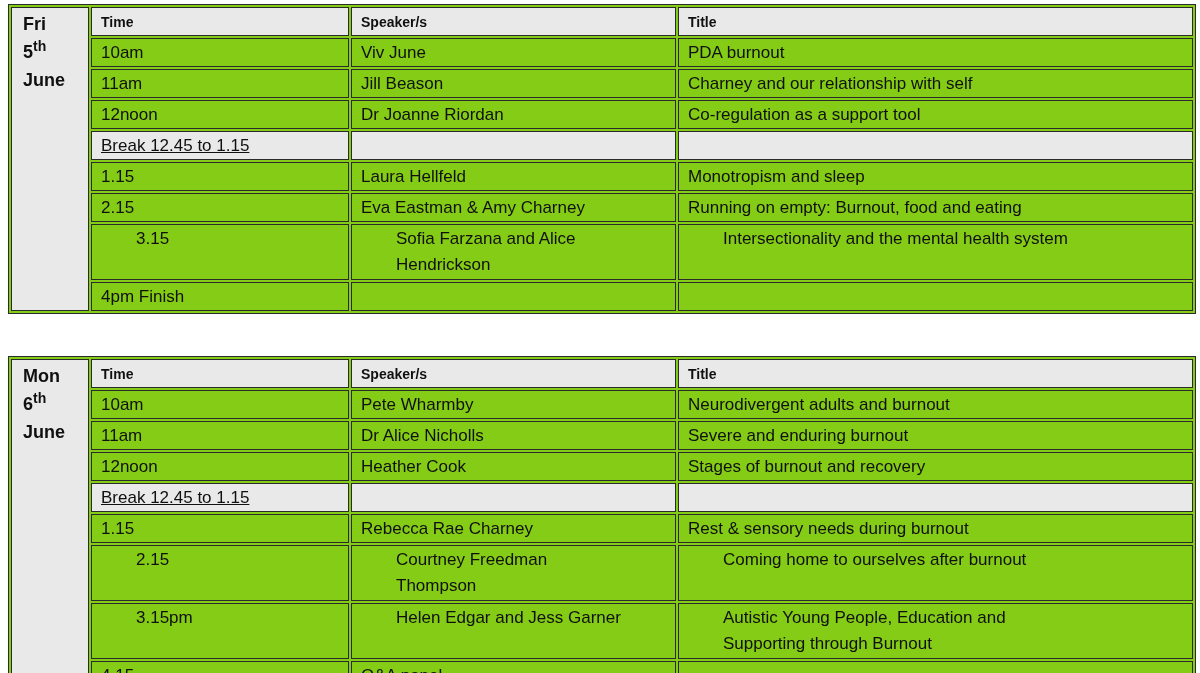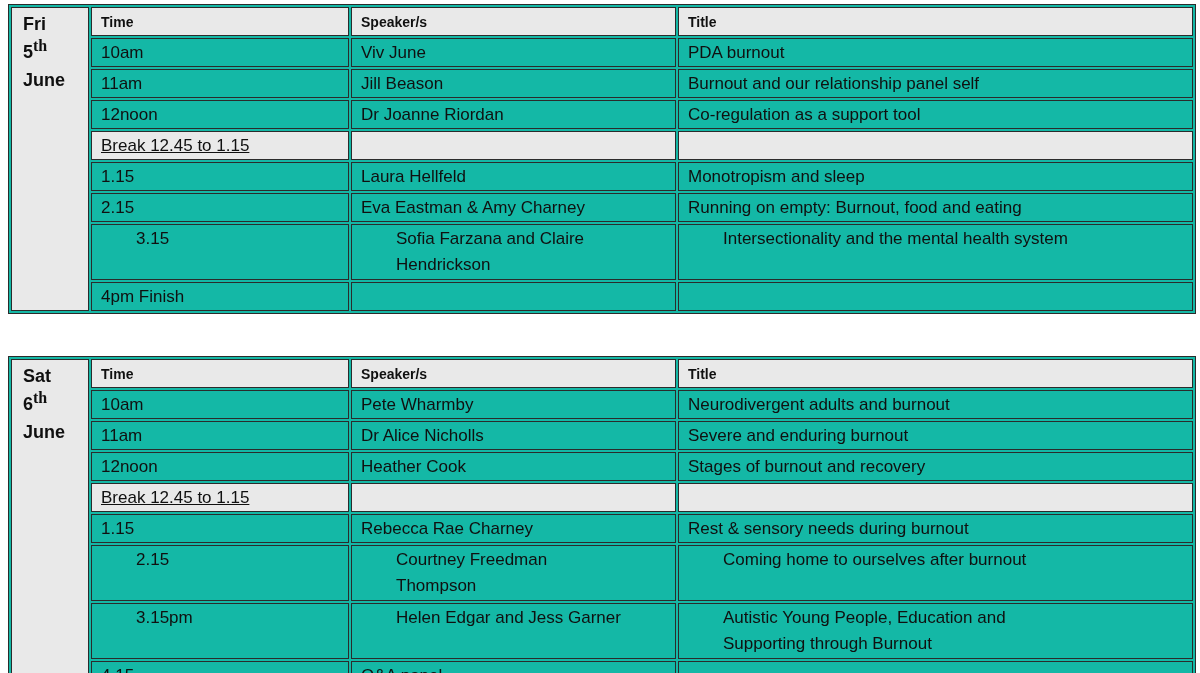--- a/index.html
+++ b/index.html
@@ -14,21 +14,21 @@
   }
   .page {
     padding: 4px 4px 0 8px;
   }
   table.schedule {
     border-collapse: separate;
     border-spacing: 2px;
     table-layout: fixed;
     width: 1188px;
     border: 1px solid #2b2b2b;
-    background: #14b8a6;
+    background: #84cc16;
   }
   table.schedule + table.schedule {
     margin-top: 42px;
   }
   td {
     border: 1px solid #2b2b2b;
     box-sizing: border-box;
     vertical-align: top;
     padding: 1px 8px 0 9px;
     font-size: 17px;
@@ -48,24 +48,23 @@
   .row-end td    { height: 25px; margin-left: 20px; }
   td.date-cell {
     background: #e9e9e9;
     font-weight: bold;
     font-size: 18px;
     line-height: 28px;
     padding-left: 11px;
     padding-top: 2px;
   }
   td.date-cell sup {
-    font-size: 16px;
+    font-size: 14px;
     line-height: 0;
     vertical-align: super;
-    font-family: Liberation Serif, serif;
   }
 </style>
 </head>
 <body>
 
 <div class="page">
 
   <table class="schedule">
     <colgroup>
       <col style="width:78px">
@@ -81,21 +80,21 @@
           <td>Title</td>
         </tr>
         <tr class="row-normal">
           <td class="time-cell">10am</td>
           <td class="speaker-cell">Viv June</td>
           <td class="title-cell">PDA burnout</td>
         </tr>
         <tr class="row-normal">
           <td class="time-cell">11am</td>
           <td class="speaker-cell">Jill Beason</td>
-          <td class="title-cell">Burnout and our relationship panel self</td>
+          <td class="title-cell">Charney and our relationship with self</td>
         </tr>
         <tr class="row-normal">
           <td class="time-cell">12noon</td>
           <td class="speaker-cell">Dr Joanne Riordan</td>
           <td class="title-cell">Co-regulation as a support tool</td>
         </tr>
         <tr class="row-break">
           <td class="time-cell">Break 12.45 to 1.15</td>
           <td class="speaker-cell"></td>
           <td class="title-cell"></td>
@@ -105,42 +104,42 @@
           <td class="speaker-cell">Laura Hellfeld</td>
           <td class="title-cell">Monotropism and sleep</td>
         </tr>
         <tr class="row-normal">
           <td class="time-cell">2.15</td>
           <td class="speaker-cell">Eva Eastman &amp; Amy Charney</td>
           <td class="title-cell">Running on empty: Burnout, food and eating</td>
         </tr>
         <tr class="row-tall">
           <td class="time-cell">3.15</td>
-          <td class="speaker-cell">Sofia Farzana and Claire
+          <td class="speaker-cell">Sofia Farzana and Alice
 Hendrickson</td>
           <td class="title-cell">Intersectionality and the mental health system</td>
         </tr>
         <tr class="row-end">
           <td class="time-cell">4pm Finish</td>
           <td class="speaker-cell"></td>
           <td class="title-cell"></td>
         </tr>
       </tbody>
   </table>
 
   <table class="schedule">
     <colgroup>
       <col style="width:78px">
       <col style="width:258px">
       <col style="width:325px">
       <col>
     </colgroup>
     <tbody>
         <tr class="row-header">
-          <td class="date-cell" rowspan="9"><div>Sat</div><div><span>6</span><sup>th</sup></div><div>June</div></td>
+          <td class="date-cell" rowspan="9"><div>Mon</div><div><span>6</span><sup>th</sup></div><div>June</div></td>
           <td>Time</td>
           <td>Speaker/s</td>
           <td>Title</td>
         </tr>
         <tr class="row-normal">
           <td class="time-cell">10am</td>
           <td class="speaker-cell">Pete Wharmby</td>
           <td class="title-cell">Neurodivergent adults and burnout</td>
         </tr>
         <tr class="row-normal">

